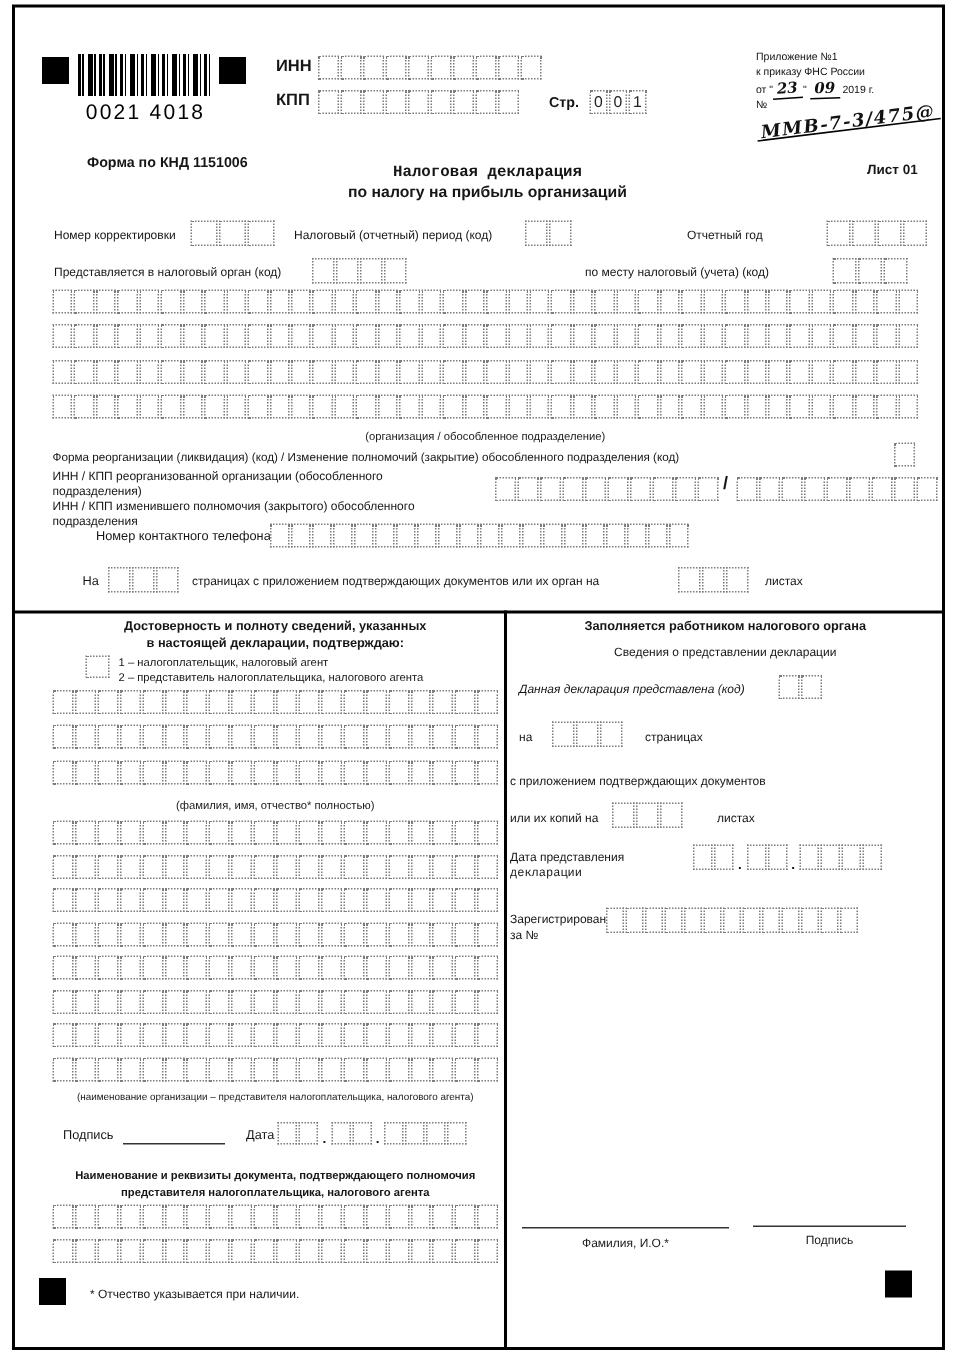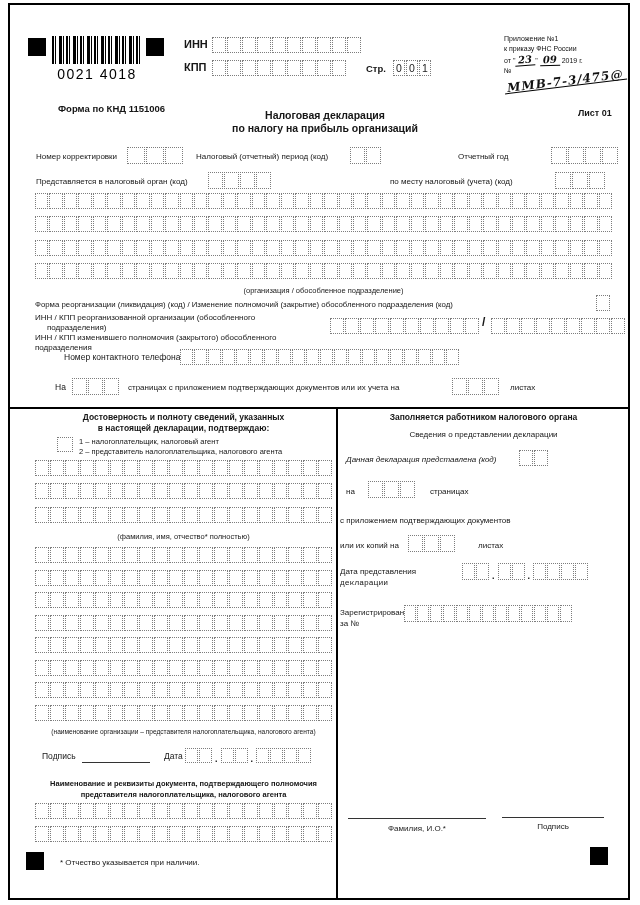--- a/index.html
+++ b/index.html
@@ -87,21 +87,21 @@
     <span class="hand hand-month">09</span>
     <span>2019 г.</span>
   </div>
   <div>
     <span>№</span>
     <span class="hand hand-big">ММВ-7-3/475@</span>
   </div>
 </div>
 
 <div class="lbl b" style="left:58px;top:104px;font-size:9.5px;">Форма по КНД 1151006</div>
-<div class="lbl b ctr" style="left:170px;top:111px;width:310px;font-size:10.5px;">Налоговая декларация</div>
+<div class="lbl b ctr" style="left:170px;top:111px;width:310px;font-size:10.5px;font-family:Liberation Mono, monospace;">Налоговая декларация</div>
 <div class="lbl b ctr" style="left:170px;top:124px;width:310px;font-size:10.5px;">по налогу на прибыль организаций</div>
 <div class="lbl b" style="left:578px;top:109px;font-size:9px;">Лист 01</div>
 
 <div class="lbl" style="left:36px;top:152px;">Номер корректировки</div>
 <div class="cellrow" style="left:127px;top:147px;--cw:18px;--ch:17px;">
     <span class="cell"></span>
     <span class="cell"></span>
     <span class="cell"></span>
   </div>
 
@@ -303,21 +303,21 @@
     <span class="cell"></span>
   </div>
 <div class="cap" style="left:35px;top:286px;width:577px;font-size:7.5px;">(организация / обособленное подразделение)</div>
 
 <div class="lbl" style="left:35px;top:300px;font-size:7.8px;">Форма реорганизации (ликвидация) (код) / Изменение полномочий (закрытие) обособленного подразделения (код)</div>
 <div class="cellrow" style="left:596px;top:295px;--cw:14px;--ch:16px;">
     <span class="cell"></span>
   </div>
 
 <div class="lbl" style="left:35px;top:313px;">ИНН / КПП реорганизованной организации (обособленного</div>
-<div class="lbl" style="left:35px;top:323px;margin-left:12px;">подразделения)</div>
+<div class="lbl" style="left:35px;top:323px;">подразделения)</div>
 <div class="lbl" style="left:35px;top:333px;">ИНН / КПП изменившего полномочия (закрытого) обособленного</div>
 <div class="lbl" style="left:35px;top:343px;">подразделения</div>
 
 <div class="cellrow" style="left:330px;top:318px;--cw:14px;--ch:16px;">
     <span class="cell"></span>
     <span class="cell"></span>
     <span class="cell"></span>
     <span class="cell"></span>
     <span class="cell"></span>
     <span class="cell"></span>
@@ -362,21 +362,21 @@
     <span class="cell"></span>
     <span class="cell"></span>
   </div>
 
 <div class="lbl" style="left:55px;top:383px;font-size:8.5px;">На</div>
 <div class="cellrow" style="left:72px;top:378px;--cw:15px;--ch:17px;">
     <span class="cell"></span>
     <span class="cell"></span>
     <span class="cell"></span>
   </div>
-<div class="lbl" style="left:128px;top:383px;">страницах с приложением подтверждающих документов или их учета на</div>
+<div class="lbl" style="left:128px;top:383px;">страницах с приложением подтверждающих документов или их орган на</div>
 <div class="cellrow" style="left:452px;top:378px;--cw:15px;--ch:17px;">
     <span class="cell"></span>
     <span class="cell"></span>
     <span class="cell"></span>
   </div>
 <div class="lbl" style="left:510px;top:383px;">листах</div>
 
 <div class="hline"></div>
 <div class="vline"></div>
 

